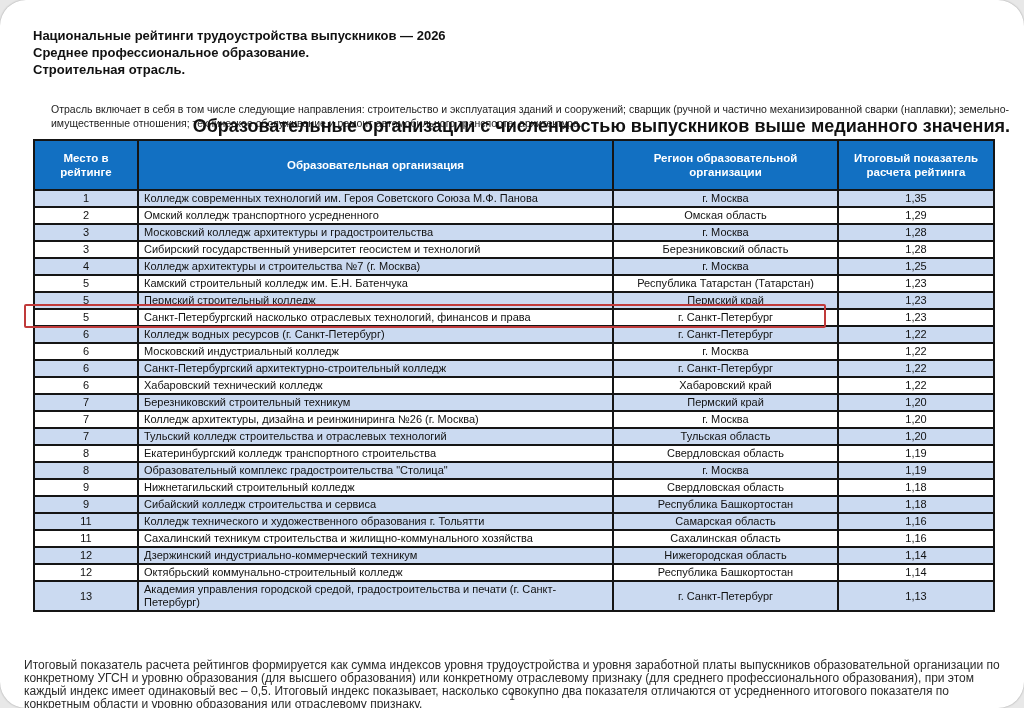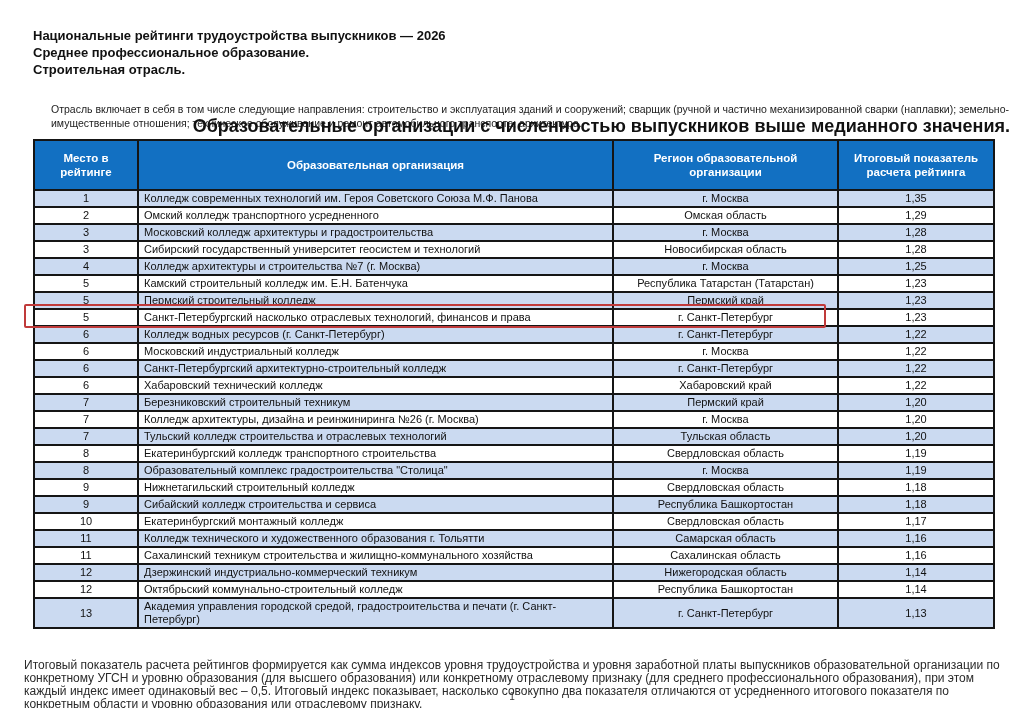--- a/index.html
+++ b/index.html
@@ -4,20 +4,21 @@
 <style>
   html,body{margin:0;padding:0;background:#e8e8e8;}
   .page{
     position:relative;
     width:1024px;height:708px;
     background:#ffffff;
     font-family:"Liberation Sans","DejaVu Sans",sans-serif;
     color:#1a1a1a;
     overflow:hidden;
     box-shadow:0 0 2px rgba(0,0,0,.35);
+    border-radius:26px;
   }
   .title-block{position:absolute;left:33px;top:27px;width:960px;}
   .title-line{font-weight:bold;font-size:13px;line-height:17px;color:#111;}
   .industry-note{position:absolute;left:33px;top:84px;width:962px;
     font-size:10.5px;line-height:14px;color:#222;margin:18px;}
   .table-caption{position:absolute;left:33px;top:116px;width:977px;
     font-size:18px;font-weight:bold;text-align:right;color:#111;margin:0;}
   .table-wrap{position:absolute;left:33px;top:139px;width:784px;}
   table.ranking{border-collapse:collapse;table-layout:fixed;width:960px;}
   table.ranking th, table.ranking td{
@@ -97,21 +98,21 @@
           </tr>
           <tr class="stripe">
             <td class="rank">3</td>
             <td class="org">Московский колледж архитектуры и градостроительства</td>
             <td class="region">г. Москва</td>
             <td class="score">1,28</td>
           </tr>
           <tr class="">
             <td class="rank">3</td>
             <td class="org">Сибирский государственный университет геосистем и технологий</td>
-            <td class="region">Новосибирская область</td>
+            <td class="region">Березниковский область</td>
             <td class="score">1,28</td>
           </tr>
           <tr class="stripe">
             <td class="rank">4</td>
             <td class="org">Колледж архитектуры и строительства №7 (г. Москва)</td>
             <td class="region">г. Москва</td>
             <td class="score">1,25</td>
           </tr>
           <tr class="">
             <td class="rank">5</td>
@@ -190,26 +191,20 @@
             <td class="org">Нижнетагильский строительный колледж</td>
             <td class="region">Свердловская область</td>
             <td class="score">1,18</td>
           </tr>
           <tr class="stripe">
             <td class="rank">9</td>
             <td class="org">Сибайский колледж строительства и сервиса</td>
             <td class="region">Республика Башкортостан</td>
             <td class="score">1,18</td>
           </tr>
-          <tr class="">
-            <td class="rank">10</td>
-            <td class="org">Екатеринбургский монтажный колледж</td>
-            <td class="region">Свердловская область</td>
-            <td class="score">1,17</td>
-          </tr>
           <tr class="stripe">
             <td class="rank">11</td>
             <td class="org">Колледж технического и художественного образования г. Тольятти</td>
             <td class="region">Самарская область</td>
             <td class="score">1,16</td>
           </tr>
           <tr class="">
             <td class="rank">11</td>
             <td class="org">Сахалинский техникум строительства и жилищно-коммунального хозяйства</td>
             <td class="region">Сахалинская область</td>

